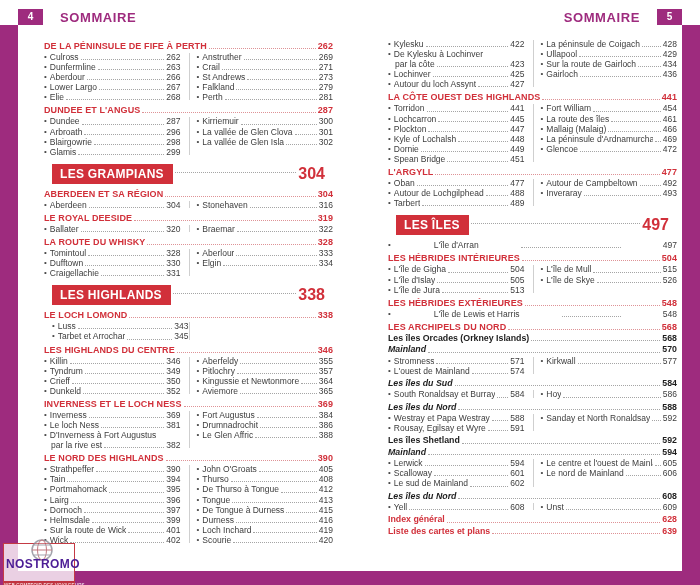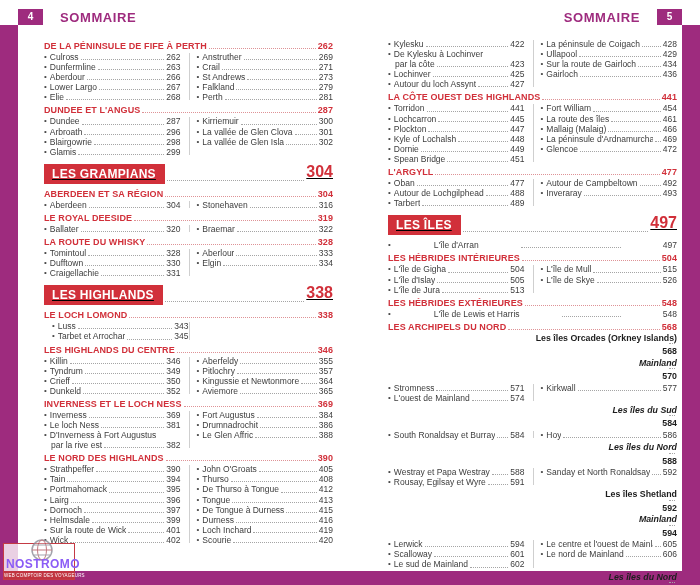--- a/index.html
+++ b/index.html
@@ -29,29 +29,29 @@
   
   .dots{flex:1;min-width:6px;border-bottom:1px dotted #a5a5a5;margin:0 2px 2px 2px;}
   .rdots{border-bottom-color:#de9296;}
 
   
   .sec{display:flex;align-items:flex-end;color:var(--red);font-weight:bold;font-size:9px;
     line-height:10px;margin:3px 0 1px;letter-spacing:.1px;}
   .sec-p{font-size:9px;}
 
   
-  .chap{display:flex;margin:7px 0 5px;text-decoration:underline;}
+  .chap{display:flex;align-items:center;margin:7px 8px 5px;}
   .chap-box{background:var(--red);color:#fff;font-weight:bold;font-size:12px;
     padding:3px 9px 3px 8px;letter-spacing:.3px;}
   .chap .dots{margin-bottom:3px;}
   .chap-p{color:var(--red);font-weight:bold;font-size:16px;line-height:16px;}
 
   
   .bline{display:flex;align-items:flex-end;margin:1px 0;font-weight:bold;font-size:8.8px;
-    line-height:10.5px;color:#1d1d1d;flex-direction:column;}
+    line-height:10.5px;color:#1d1d1d;}
   .bline.bi .bl-t{font-style:italic;}
   .bline.rb{color:var(--red);text-align:center;}
   .bl-p{font-size:8.8px;}
 
   
   .icols{position:relative;display:flex;margin:1px 0 2px;}
   .icols::before{content:"";position:absolute;left:50%;top:1px;bottom:2px;width:0;
     border-left:1px solid #cfcfcf;}
   .icol{width:50%;box-sizing:border-box;}
   .icol.l{padding-right:8px;}
@@ -61,22 +61,22 @@
   .bul{margin-right:3px;color:#4a4a4a;font-size:8px;}
   .bul::before{content:"\2022";}
   .lbl{white-space:nowrap;overflow:hidden;}
   .lbl.ind{padding-left:7px;}
   .pg{font-size:8.5px;}
 
   
   .watermark{position:absolute;left:3px;top:543px;width:70px;z-index:5;
     background:rgba(255,255,255,.78);border:1px solid #c43a44;}
   .wm-globe{position:absolute;left:26px;top:-6px;opacity:.8;}
-  .wm-title{position:relative;color:#8b5cf6;font-weight:bold;font-size:12px;letter-spacing:.4px;
-    padding:14px 0 1px 2px;line-height:12px;}
+  .wm-title{position:relative;color:#4c1d95;font-weight:bold;font-size:12px;letter-spacing:.4px;
+    padding:14px 0 11px 2px;line-height:12px;}
   .wm-sub{background:#c13440;color:#fff;font-size:4.5px;letter-spacing:.2px;text-align:center;
     padding:2px 0 1px;line-height:5px;white-space:nowrap;}
 </style>
 </head>
 <body>
 
 <div class="canvas">
   <div class="rail rail-l"></div>
   <div class="rail rail-r"></div>
   <div class="botbar"></div>

